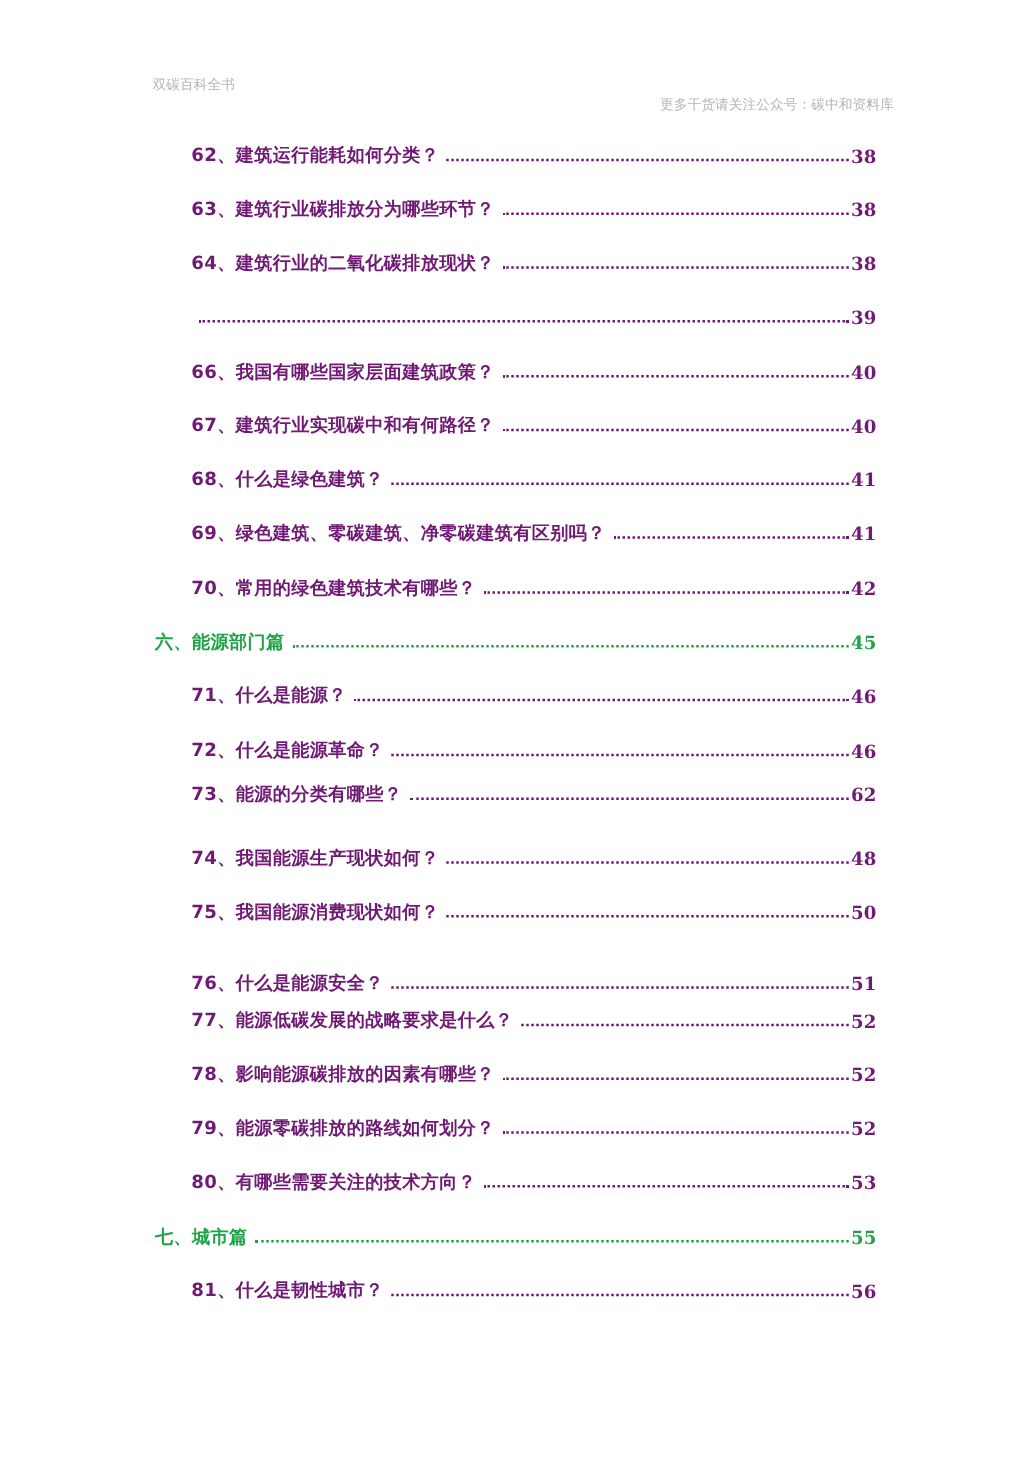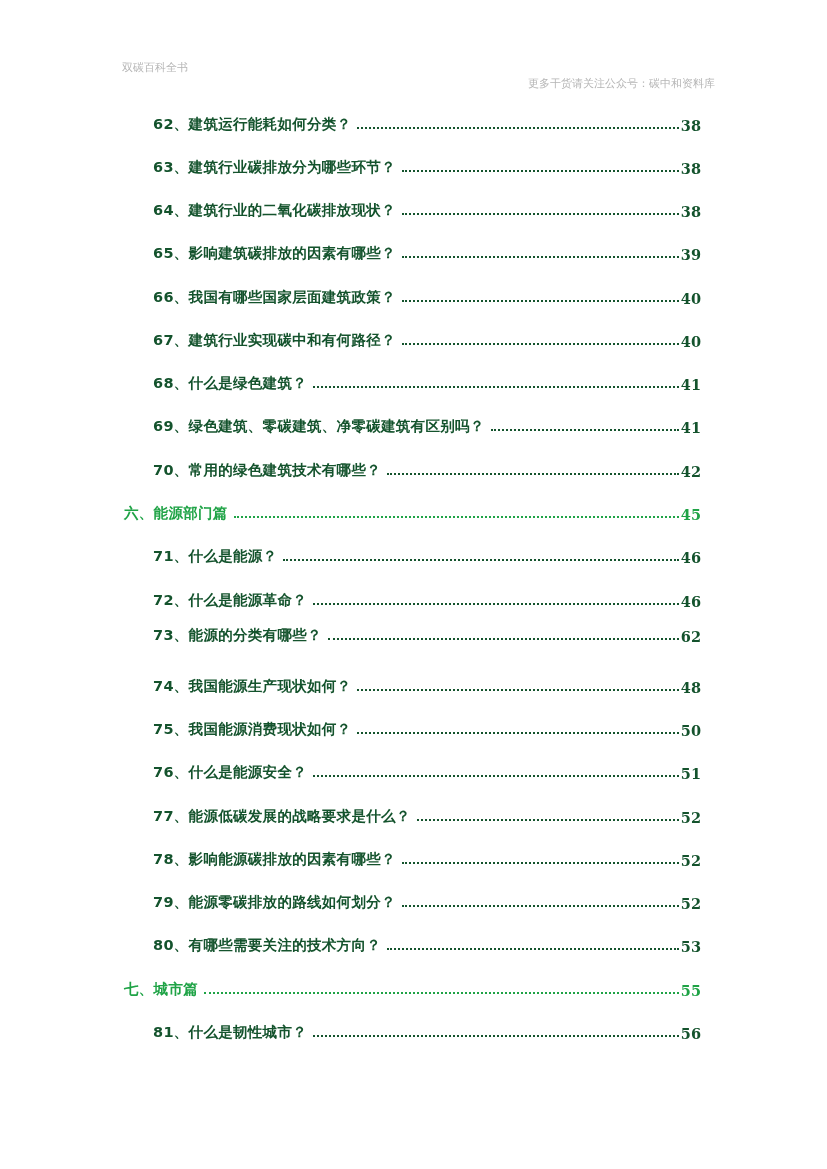--- a/index.html
+++ b/index.html
@@ -1,21 +1,21 @@
 <!DOCTYPE html>
 <html><head>
   <meta charset="utf-8">
   <style>
     html, body { margin: 0; padding: 0; background: #ffffff; }
     body { width: 827px; height: 1169px; position: relative; overflow: hidden; font-family: "DejaVu Serif", "Liberation Serif", serif; }
     .header { position: absolute; top: 60px; left: 122px; right: 112px; height: 18px; font-size: 11px; color: #b5b5b5; font-family: Liberation Mono, monospace; }
     .header .left { position: absolute; left: 0; top: 0; }
     .header .right { position: absolute; right: 0; top: 16px; }
     .toc { position: absolute; top: 110px; left: 0; width: 827px; }
-    .row { position: absolute; height: 24px; display: flex; align-items: flex-end; font-weight: bold; font-size: 14.5px; color: #14532d; font-family: "DejaVu Sans", sans-serif; }
+    .row { position: absolute; height: 24px; display: flex; align-items: flex-end; font-weight: bold; font-size: 14.5px; color: #701a75; font-family: "DejaVu Sans", sans-serif; }
     .row.item { left: 153px; width: 548px; }
     .row.section { left: 124px; width: 577px; color: #1fa346; }
     .row .label { white-space: nowrap; letter-spacing: 0.3px; }
     .row .dots { flex: 1; margin: 0 2px 5px 6px; border-bottom: 2px dotted currentColor; height: 0; }
     .row .page { white-space: nowrap; font-family: "DejaVu Serif", serif; }
   </style>
 </head>
 <body>
 
 <div class="header">
@@ -33,21 +33,20 @@
       <span class="label">63、建筑行业碳排放分为哪些环节？</span>
       <span class="dots"></span>
       <span class="page">38</span>
     </div>
   <div class="row item" style="top:86px">
       <span class="label">64、建筑行业的二氧化碳排放现状？</span>
       <span class="dots"></span>
       <span class="page">38</span>
     </div>
   <div class="row item" style="top:129px">
-      <span class="label">65、影响建筑碳排放的因素有哪些？</span>
       <span class="dots"></span>
       <span class="page">39</span>
     </div>
   <div class="row item" style="top:173px">
       <span class="label">66、我国有哪些国家层面建筑政策？</span>
       <span class="dots"></span>
       <span class="page">40</span>
     </div>
   <div class="row item" style="top:216px">
       <span class="label">67、建筑行业实现碳中和有何路径？</span>
@@ -92,21 +91,21 @@
   <div class="row item" style="top:562px">
       <span class="label">74、我国能源生产现状如何？</span>
       <span class="dots"></span>
       <span class="page">48</span>
     </div>
   <div class="row item" style="top:605px">
       <span class="label">75、我国能源消费现状如何？</span>
       <span class="dots"></span>
       <span class="page">50</span>
     </div>
-  <div class="row item" style="top:648px">
+  <div class="row item" style="top:662px">
       <span class="label">76、什么是能源安全？</span>
       <span class="dots"></span>
       <span class="page">51</span>
     </div>
   <div class="row item" style="top:692px">
       <span class="label">77、能源低碳发展的战略要求是什么？</span>
       <span class="dots"></span>
       <span class="page">52</span>
     </div>
   <div class="row item" style="top:735px">

